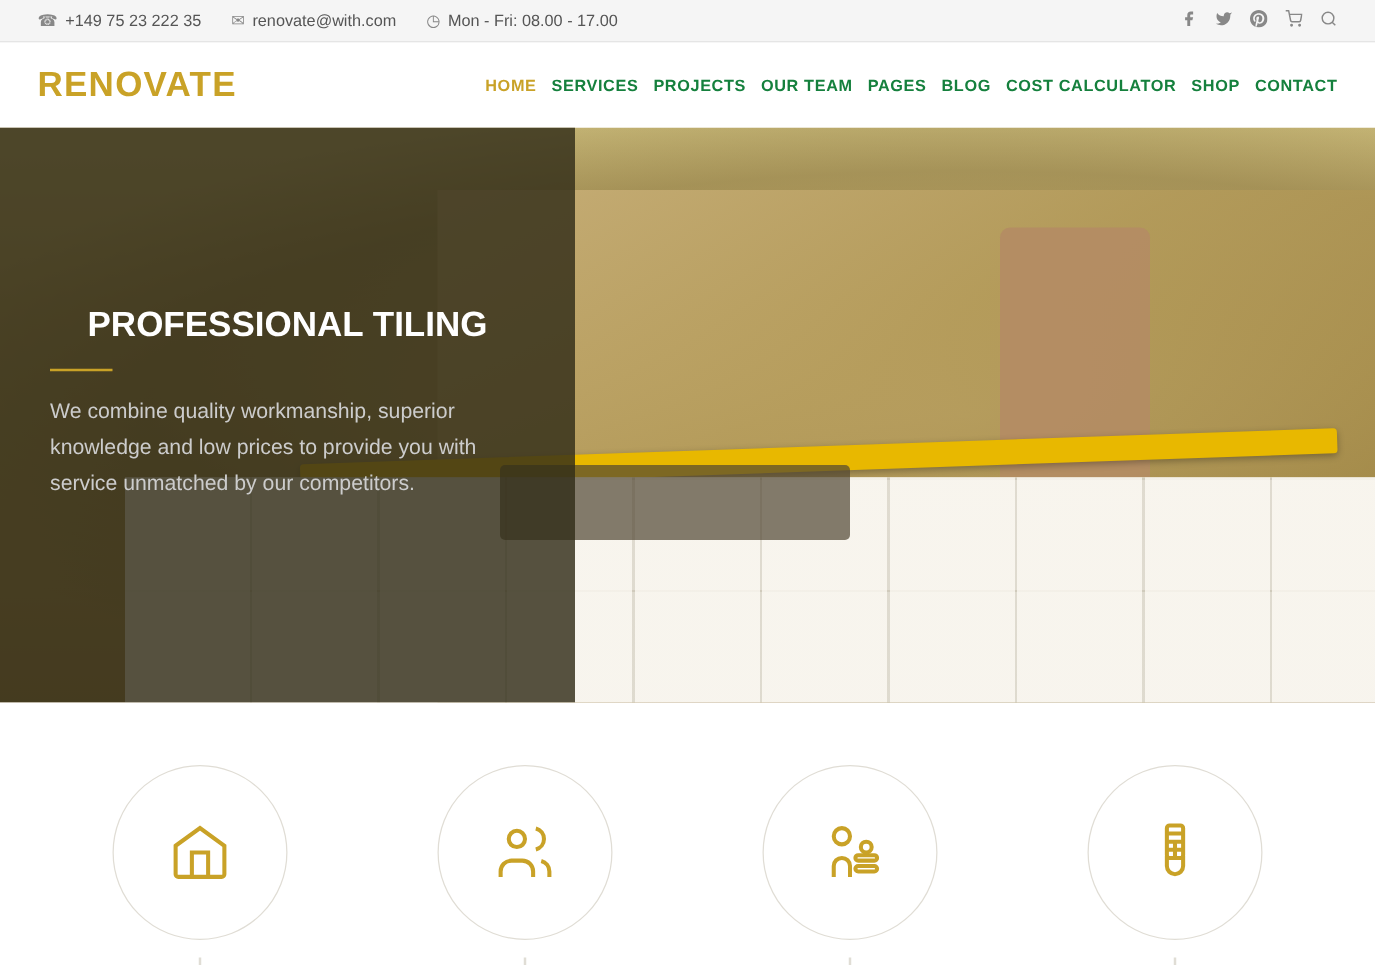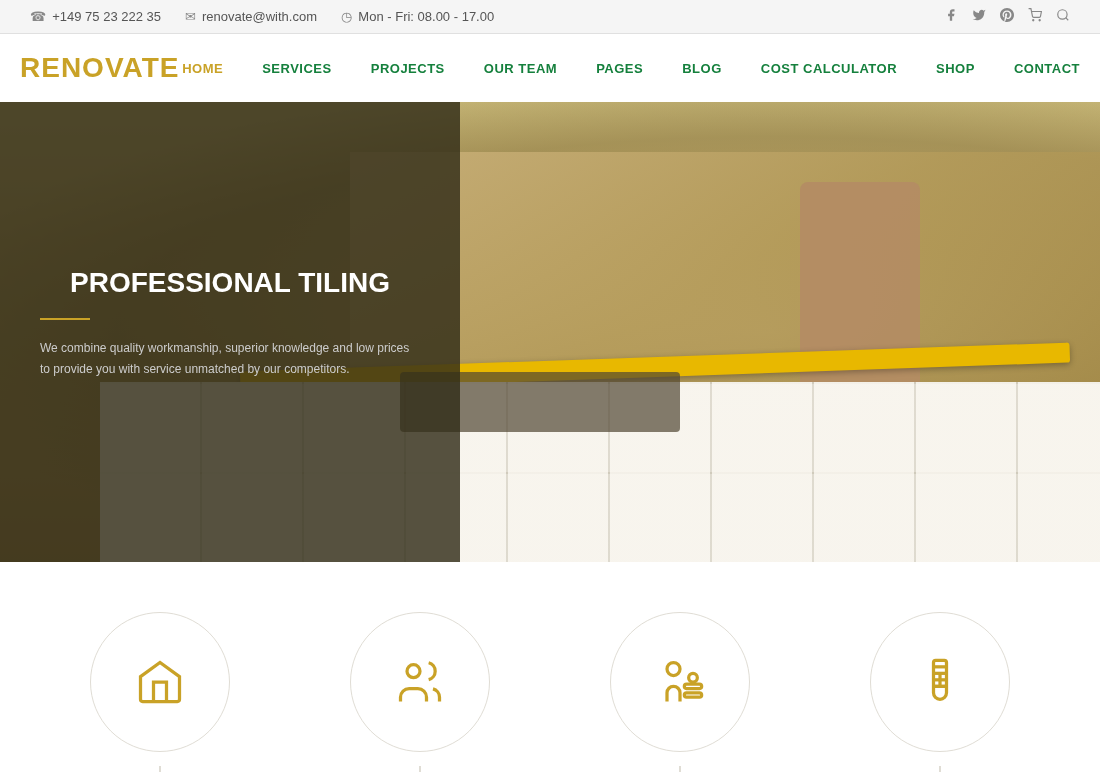--- a/index.html
+++ b/index.html
@@ -19,30 +19,30 @@
     .top-bar-left { display: flex; gap: 24px; align-items: center; }
     .top-bar-item { display: flex; align-items: center; gap: 6px; }
     .top-bar-right { display: flex; gap: 14px; align-items: center; }
     .top-icon { color: #888; font-size: 14px; cursor: pointer; }
 
     
     .header {
       display: flex;
       align-items: center;
       justify-content: space-between;
-      padding: 18px 20px;
+      padding: 18px 30px;
       background: #fff;
     }
     .logo {
       font-size: 28px;
       font-weight: 900;
       color: #c9a227;
       letter-spacing: 1px;
     }
-    nav { display: flex; gap: 39px; }
+    nav { display: flex; gap: 12px; }
     nav a {
       text-decoration: none;
       font-size: 13px;
       font-weight: 600;
       color: #15803d;
       letter-spacing: 0.5px;
       text-transform: uppercase;
     }
     nav a.active { color: #c9a227; }
 
@@ -85,21 +85,21 @@
       text-align: center;
     }
     .hero-divider {
       width: 50px;
       height: 2px;
       background: #c9a227;
       margin-bottom: 18px;
     }
     .hero-subtitle {
       color: #ccc;
-      font-size: 12px;
+      font-size: 17px;
       line-height: 1.7;
       margin-bottom: 30px;
     }
     .hero-btn {
       display: inline-block;
       border: 2px solid #fff;
       color: #fff;
       padding: 10px 22px;
       font-size: 12px;
       font-weight: 700;

